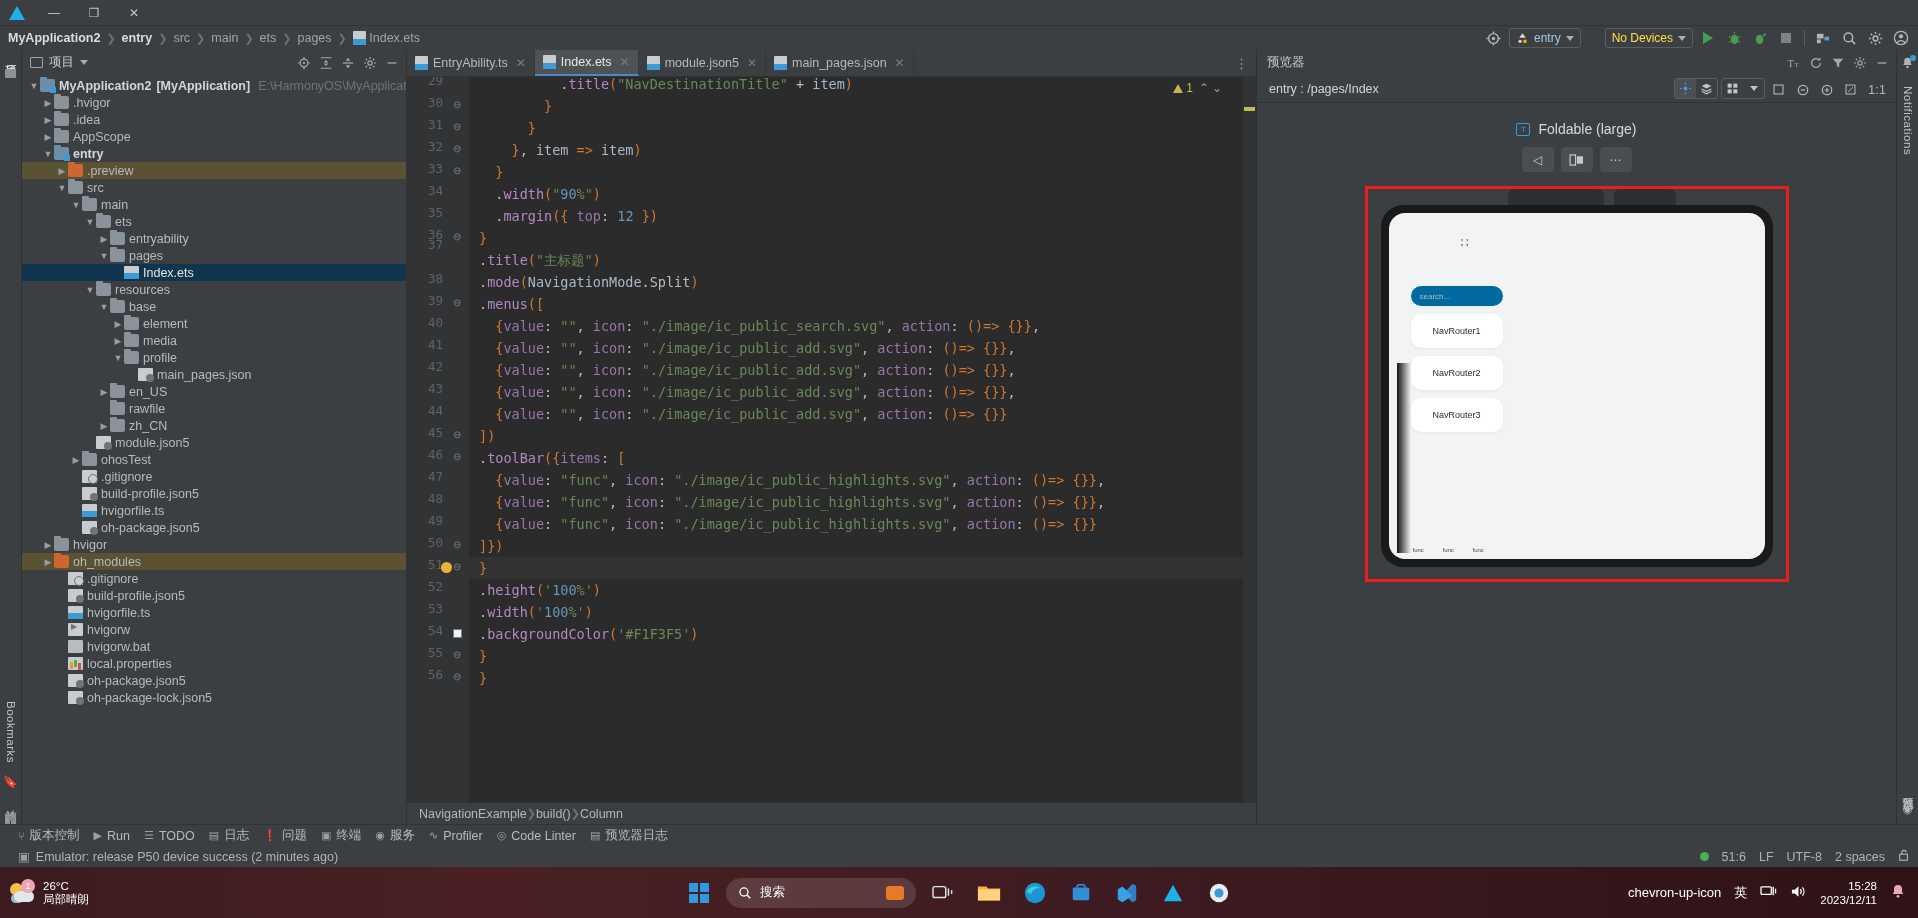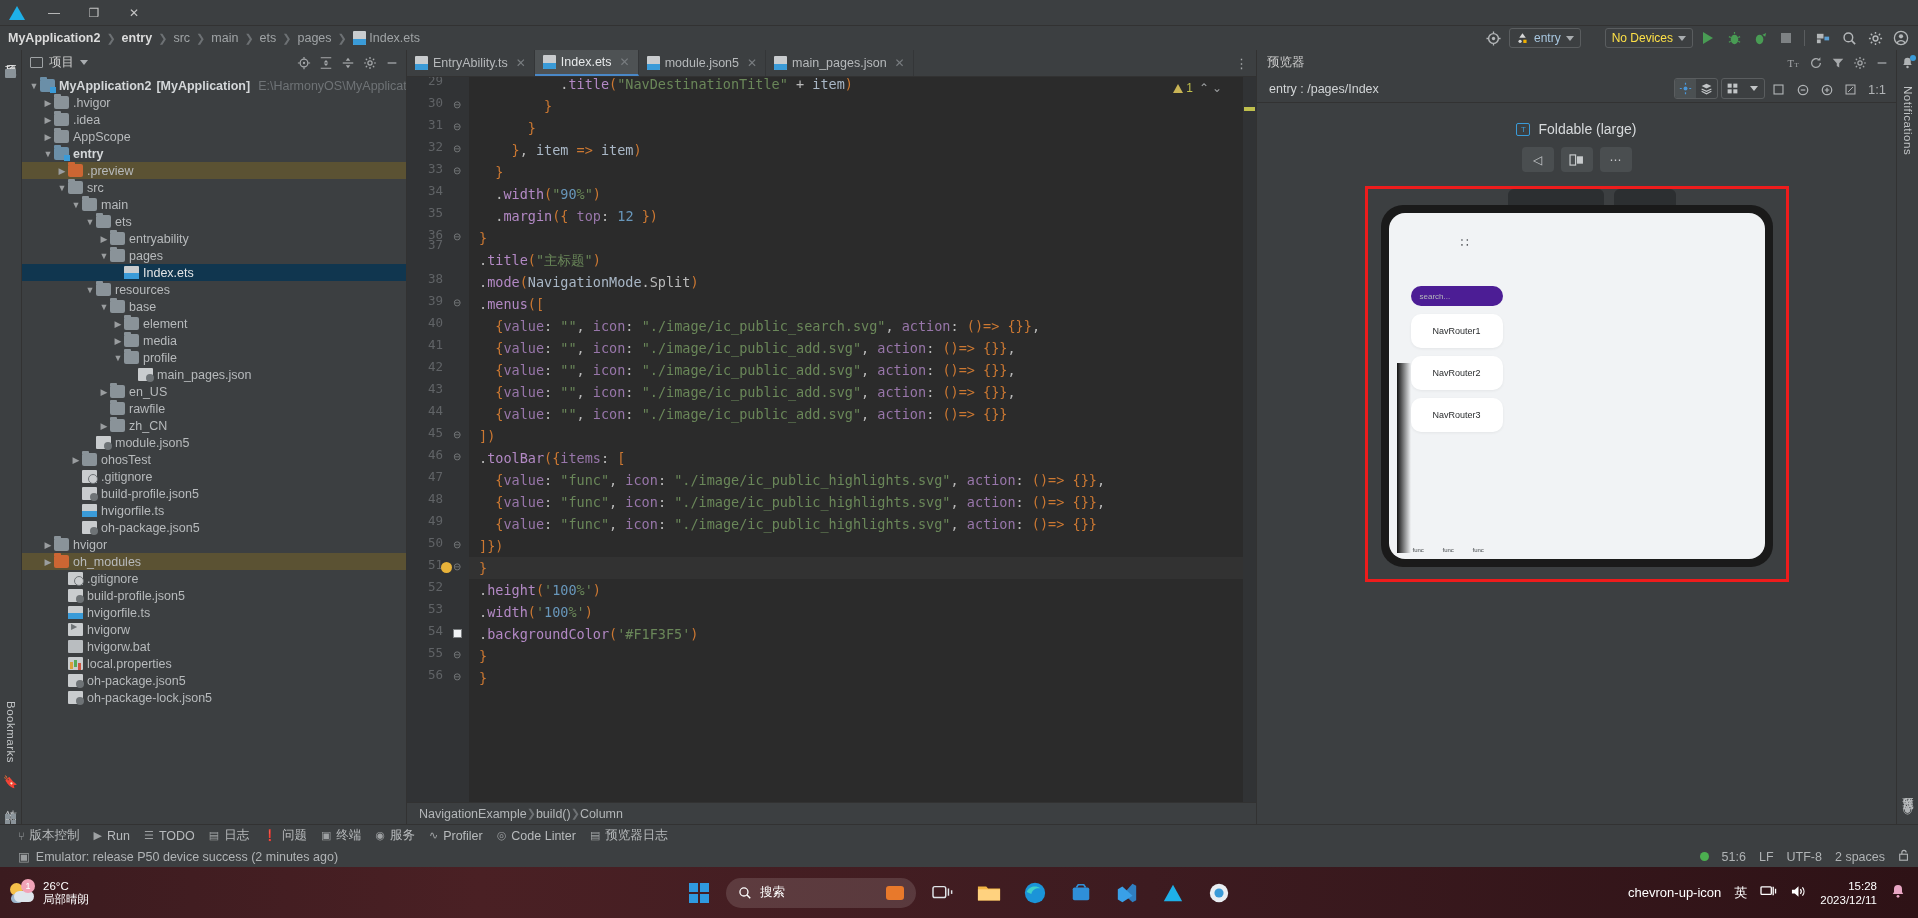--- a/index.html
+++ b/index.html
@@ -155,21 +155,21 @@
   .dev-ctl .b { width:32px;height:25px; background:#4a4e50; border-radius:4px; display:flex;
                 align-items:center; justify-content:center; color:#c7cacc; font-size:12px; }
   .dev-frame { margin-top:14px; width:424px; height:396px; border:3px solid #ee1c1c;
                position:relative; background:#3c3f41; }
   .dev-bezel { position:absolute; left:13px; top:16px; right:13px; bottom:12px;
                background:#1a1a1a; border-radius:22px; }
   .dev-tab { position:absolute; background:#2c2f31; border-radius:6px 6px 0 0; }
   .dev-screen { position:absolute; left:8px; top:8px; right:8px; bottom:8px;
                 background:#f1f3f5; border-radius:16px; overflow:hidden; }
   .scr-dots { position:absolute; left:72px; top:22px; color:#5a5d60; font-size:13px; letter-spacing:2px;}
-  .scr-search { position:absolute; left:22px; top:73px; width:92px; height:20px; background:#4c1d95;
+  .scr-search { position:absolute; left:22px; top:73px; width:92px; height:20px; background:#0369a1;
                 border-radius:10px; display:flex; align-items:center; padding-left:9px;
                 color:#b6b9bc; font-size:8px; }
   .scr-card { position:absolute; left:22px; width:92px; height:34px; background:#fff; border-radius:10px;
               display:flex; align-items:center; justify-content:center; font-size:9px; color:#2a2c2e;
               box-shadow:0 1px 3px rgba(0,0,0,.06); }
   .scr-func { position:absolute; bottom:6px; font-size:6px; color:#44474a; }
   .dev-shadow { position:absolute; left:8px; top:150px; width:14px; height:190px;
                 background:linear-gradient(90deg,#111 0%, rgba(30,30,30,0) 100%); }
 
   

